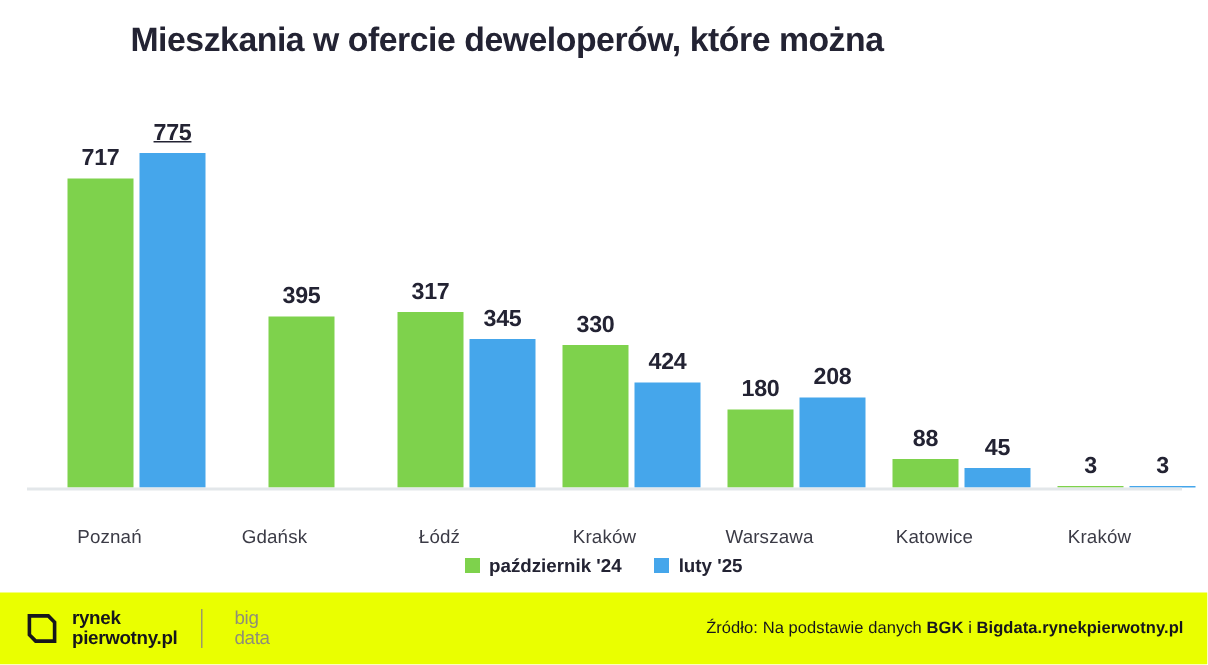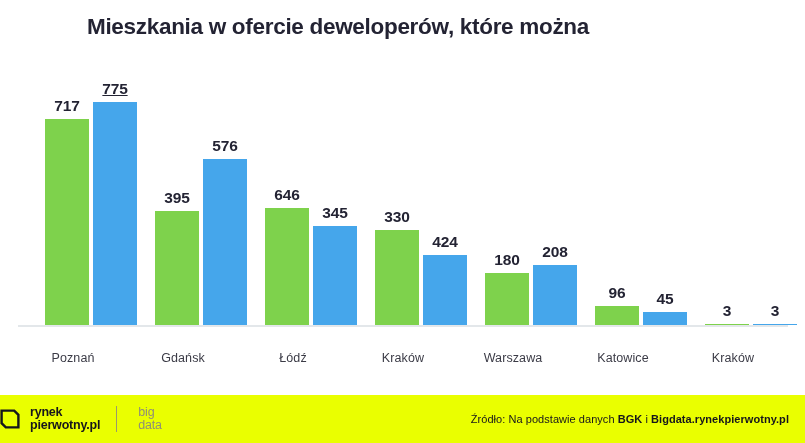--- a/index.html
+++ b/index.html
@@ -158,20 +158,21 @@
     bottom: 0;
     width: 805px;
     height: 48px;
     background: #eaff00;
     display: flex;
     align-items: center;
   }
   .brand {
     display: flex;
     align-items: center;
+    margin-left: 18px;
     gap: 10px;
   }
   .brand-mark {
     width: 20px;
     height: 20px;
     flex: none;
   }
   .brand-text {
     font-size: 12.5px;
     font-weight: bold;
@@ -223,30 +224,26 @@
               <div class="bar s1" style="height: 222.812px; background: rgb(69, 166, 235);"></div>
             </div>
           </div>
         </div>
         <div class="group" style="left: 128px; width: 110px;">
           <div class="bars">
             <div class="bar-wrap">
               <div class="bar-value" style="bottom: 117.562px;">395</div>
               <div class="bar s0" style="height: 113.562px; background: rgb(126, 210, 76);"></div>
             </div>
-            <div class="bar-wrap">
-              <div class="bar-value" style="bottom: 169.6px;">576</div>
-              <div class="bar s1" style="height: 165.6px; background: rgb(69, 166, 235);"></div>
-            </div>
           </div>
         </div>
         <div class="group" style="left: 238px; width: 110px;">
           <div class="bars">
             <div class="bar-wrap">
-              <div class="bar-value" style="bottom: 121.013px;">646</div>
+              <div class="bar-value" style="bottom: 121.013px;">317</div>
               <div class="bar s0" style="height: 117.013px; background: rgb(126, 210, 76);"></div>
             </div>
             <div class="bar-wrap">
               <div class="bar-value" style="bottom: 103.188px;">345</div>
               <div class="bar s1" style="height: 99.1875px; background: rgb(69, 166, 235);"></div>
             </div>
           </div>
         </div>
         <div class="group" style="left: 348px; width: 110px;">
           <div class="bars">
@@ -268,21 +265,21 @@
             </div>
             <div class="bar-wrap">
               <div class="bar-value" style="bottom: 63.8px;">208</div>
               <div class="bar s1" style="height: 59.8px; background: rgb(69, 166, 235);"></div>
             </div>
           </div>
         </div>
         <div class="group" style="left: 568px; width: 110px;">
           <div class="bars">
             <div class="bar-wrap">
-              <div class="bar-value" style="bottom: 22.6875px;">96</div>
+              <div class="bar-value" style="bottom: 22.6875px;">88</div>
               <div class="bar s0" style="height: 18.6875px; background: rgb(126, 210, 76);"></div>
             </div>
             <div class="bar-wrap">
               <div class="bar-value" style="bottom: 16.9375px;">45</div>
               <div class="bar s1" style="height: 12.9375px; background: rgb(69, 166, 235);"></div>
             </div>
           </div>
         </div>
         <div class="group" style="left: 678px; width: 110px;">
           <div class="bars">
@@ -303,20 +300,30 @@
       <div class="cat-label" style="left: 18px; width: 110px;">Poznań</div>
       <div class="cat-label" style="left: 128px; width: 110px;">Gdańsk</div>
       <div class="cat-label" style="left: 238px; width: 110px;">Łódź</div>
       <div class="cat-label" style="left: 348px; width: 110px;">Kraków</div>
       <div class="cat-label" style="left: 458px; width: 110px;">Warszawa</div>
       <div class="cat-label" style="left: 568px; width: 110px;">Katowice</div>
       <div class="cat-label" style="left: 678px; width: 110px;">Kraków</div>
     </div>
 
 
+  <div class="legend" id="legend">
+      <div class="legend-item">
+        <span class="legend-swatch s0" style="background: rgb(126, 210, 76);"></span>
+        <span>październik '24</span>
+      </div>
+      <div class="legend-item">
+        <span class="legend-swatch s1" style="background: rgb(69, 166, 235);"></span>
+        <span>luty '25</span>
+      </div>
+    </div>
 
   <div class="footer">
     <div class="brand">
       <span class="brand-mark">
         <svg width="20" height="20" viewBox="0 0 20 20" aria-hidden="true">
           <path d="M1.6 1.6 H14.2 L18.4 5.8 V18.4 H5.8 L1.6 14.2 Z" fill="none" stroke="#16161c" stroke-width="2.4" stroke-linejoin="miter"></path>
         </svg>
       </span>
       <span class="brand-text">
         <span class="bt1">rynek</span><br>

